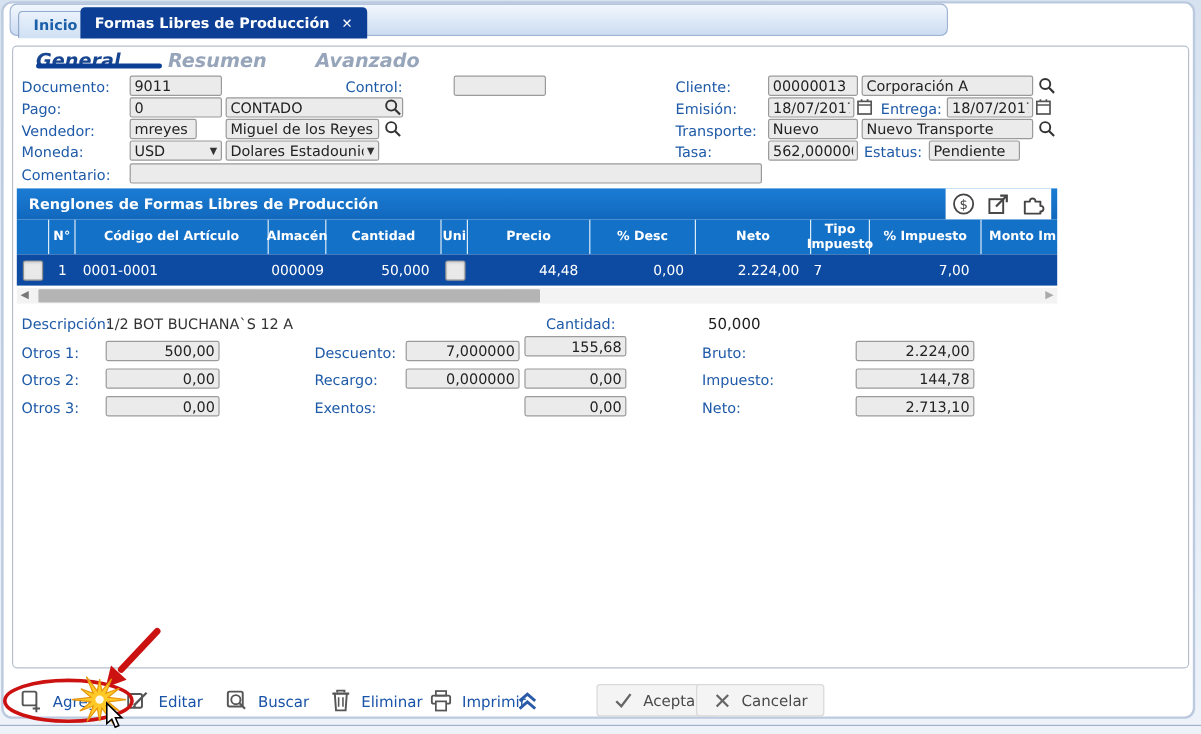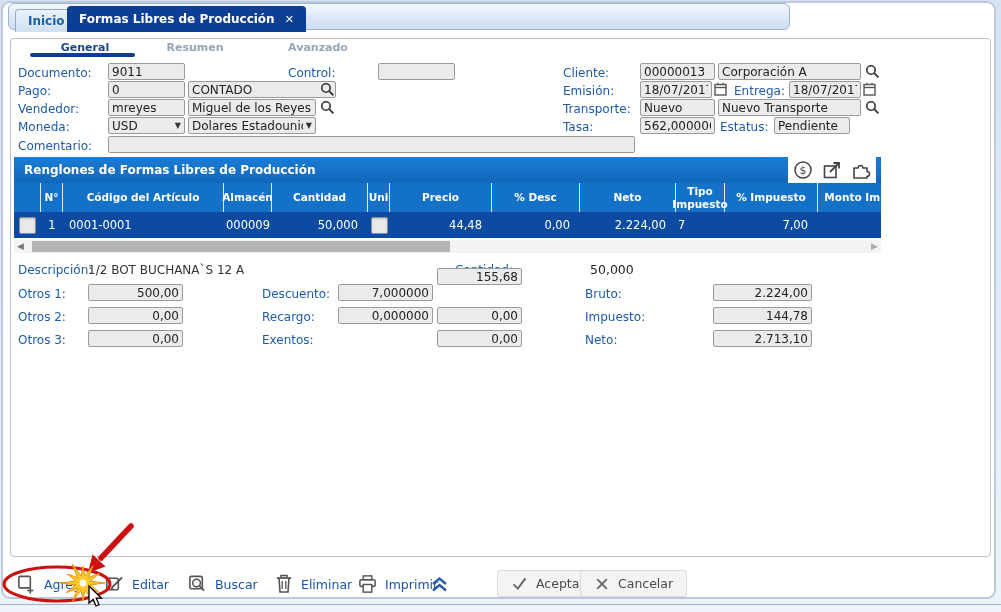--- a/index.html
+++ b/index.html
@@ -10,21 +10,21 @@
 
   
   .tabstrip{position:absolute;left:8px;top:3px;width:782px;height:27px;background:linear-gradient(#f2f7fd,#ccdcf2);border:1px solid #9db3d4;border-radius:6px;box-sizing:border-box;}
   .tab{position:absolute;top:4px;height:24px;display:flex;align-items:center;border-radius:4px 4px 0 0;font-size:12px;font-weight:bold;padding:0 12px;box-sizing:border-box;cursor:pointer;}
   .tab.idle{left:6px;background:linear-gradient(#eaf2fc,#cfe0f4);border:1px solid #93aacd;border-bottom:none;color:#1a5fa8;top:5px;height:23px;}
   .tab.active{left:58px;background:#0B3E94;color:#fff;gap:10px;height:26px;top:2px;}
   .tab .close{font-size:11px;font-weight:bold;color:#fff;cursor:pointer;}
 
   
   .panel{position:absolute;left:10px;top:38px;width:981px;height:519px;background:#fff;border:1px solid #b7c0cc;border-radius:4px;box-sizing:border-box;}
-  .subtab{position:absolute;top:41px;width:110px;text-align:center;font-size:11px;font-weight:bold;color:#97a5bb;cursor:pointer;}
+  .subtab{position:absolute;top:41px;width:110px;text-align:left;font-size:16px;font-weight:bold;color:#97a5bb;cursor:pointer;font-style:italic;}
   .subtab.sel{color:#17458f;}
   .subtab-underline{position:absolute;left:30px;top:53px;width:105px;height:4px;background:#0B3E94;border-radius:2px;}
 
   .lbl{position:absolute;font-size:12px;color:#1E5AA8;white-space:nowrap;}
   .inp{position:absolute;height:17px;background:#ebebeb;border:1px solid #9a9a9a;border-radius:2px;font-family:"DejaVu Sans","Liberation Sans",sans-serif;font-size:12px;color:#222;padding:0 3px;box-sizing:border-box;}
   .inp.num{text-align:right;}
   .dd{position:absolute;height:17px;background:#ebebeb;border:1px solid #9a9a9a;border-radius:2px;font-size:12px;color:#222;padding:0 3px;box-sizing:border-box;display:flex;align-items:center;justify-content:space-between;cursor:pointer;white-space:nowrap;overflow:hidden;}
   .dd .arr{font-size:8px;color:#333;margin-left:3px;}
   .icon-abs{position:absolute;cursor:pointer;}
 
@@ -87,21 +87,21 @@
   <input class="inp" style="left: 108px; top: 81px; width: 77px;" readonly="" value="0">
   <input class="inp" style="left: 188px; top: 81px; width: 148px;" readonly="" value="CONTADO">
   <span class="icon-abs" style="left:320px;top:82px;">
     <svg width="15" height="15" viewBox="0 0 15 15">
         <circle cx="6" cy="6" r="4.2" fill="none" stroke="#333" stroke-width="1.6"></circle>
         <line x1="9.2" y1="9.2" x2="13.4" y2="13.4" stroke="#333" stroke-width="1.8"></line>
       </svg>
   </span>
 
   <div class="lbl" style="left:18px;top:102px;">Vendedor:</div>
-  <input class="inp" style="left: 108px; top: 99px; width: 77px;" readonly="" value="mreyes">
+  <input class="inp" style="left: 108px; top: 99px; width: 56px;" readonly="" value="mreyes">
   <input class="inp" style="left: 188px; top: 99px; width: 128px;" readonly="" value="Miguel de los Reyes">
   <span class="icon-abs" style="left:320px;top:100px;">
     <svg width="15" height="15" viewBox="0 0 15 15">
         <circle cx="6" cy="6" r="4.2" fill="none" stroke="#333" stroke-width="1.6"></circle>
         <line x1="9.2" y1="9.2" x2="13.4" y2="13.4" stroke="#333" stroke-width="1.8"></line>
       </svg>
   </span>
 
   <div class="lbl" style="left:18px;top:120px;">Moneda:</div>
   <div class="dd" style="left:108px;top:117px;width:77px;">
@@ -233,21 +233,21 @@
 
   <div class="lbl" style="left:18px;top:287px;">Otros 1:</div>
   <input class="inp num" style="left: 88px; top: 284px; width: 95px;" readonly="" value="500,00">
   <div class="lbl" style="left:18px;top:310px;">Otros 2:</div>
   <input class="inp num" style="left: 88px; top: 307px; width: 95px;" readonly="" value="0,00">
   <div class="lbl" style="left:18px;top:333px;">Otros 3:</div>
   <input class="inp num" style="left: 88px; top: 330px; width: 95px;" readonly="" value="0,00">
 
   <div class="lbl" style="left:262px;top:287px;">Descuento:</div>
   <input class="inp num" style="left: 338px; top: 284px; width: 95px;" readonly="" value="7,000000">
-  <input class="inp num" style="left: 437px; top: 268px; width: 85px;" readonly="" value="155,68">
+  <input class="inp num" style="left: 437px; top: 280px; width: 85px;" readonly="" value="155,68">
   <div class="lbl" style="left:262px;top:310px;">Recargo:</div>
   <input class="inp num" style="left: 338px; top: 307px; width: 95px;" readonly="" value="0,000000">
   <input class="inp num" style="left: 437px; top: 307px; width: 85px;" readonly="" value="0,00">
   <div class="lbl" style="left:262px;top:333px;">Exentos:</div>
   <input class="inp num" style="left: 437px; top: 330px; width: 85px;" readonly="" value="0,00">
 
   <div class="lbl" style="left:585px;top:287px;">Bruto:</div>
   <input class="inp num" style="left: 713px; top: 284px; width: 99px;" readonly="" value="2.224,00">
   <div class="lbl" style="left:585px;top:310px;">Impuesto:</div>
   <input class="inp num" style="left: 713px; top: 307px; width: 99px;" readonly="" value="144,78">

